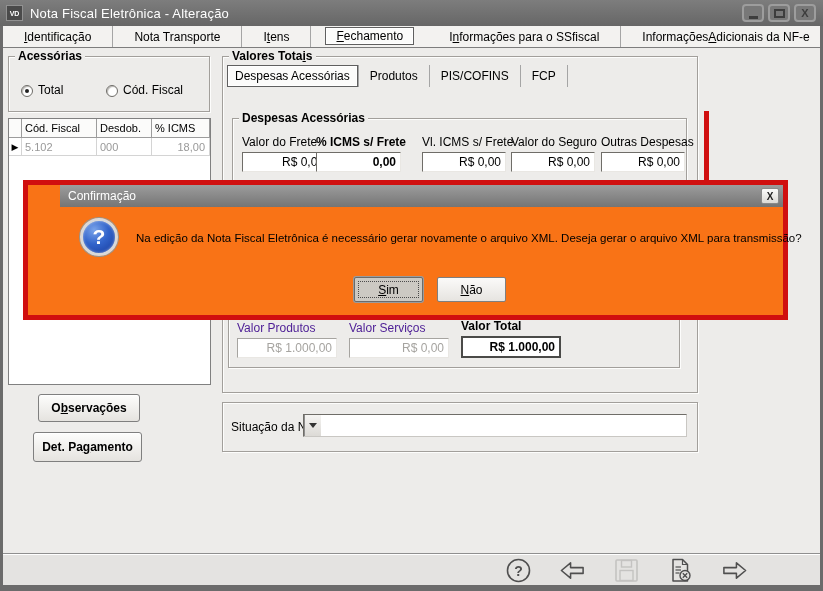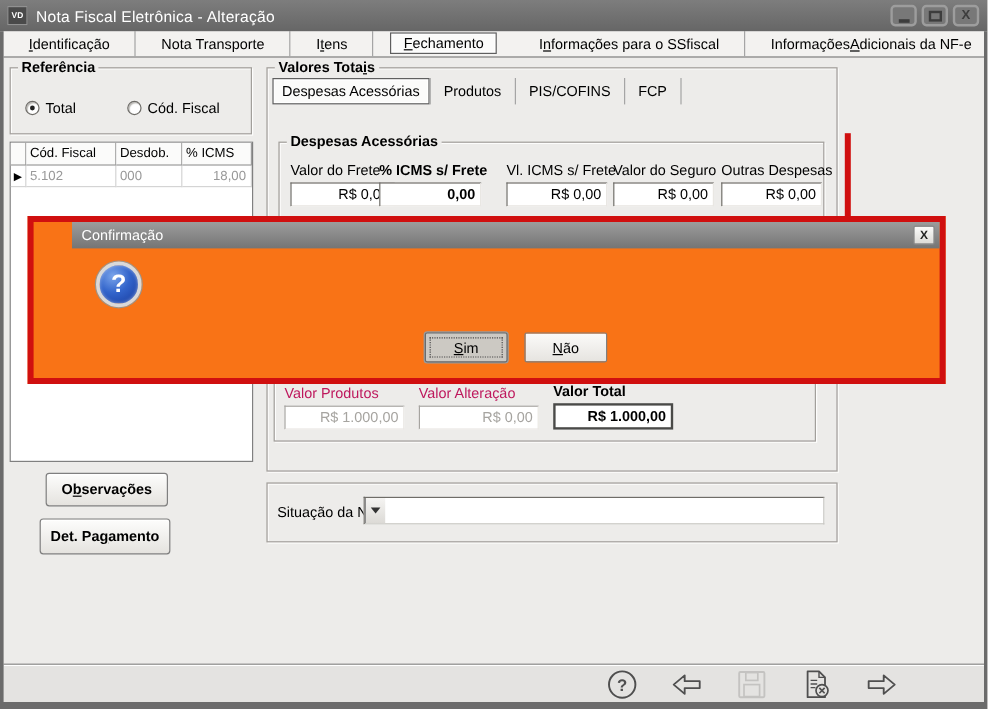--- a/index.html
+++ b/index.html
@@ -31,21 +31,21 @@
   .frame-left  { position:absolute; left:0; top:26px; width:3px; height:559px; background:#6b6b6b; z-index:15;}
   .frame-right { position:absolute; right:0; top:26px; width:3px; height:559px; background:#6b6b6b; z-index:15;}
   .frame-bottom{ position:absolute; left:0; top:585px; width:823px; height:6px; background:#6b6b6b; z-index:15;}
 
   
   .gb { position:absolute; border:1px solid #a29f9b; box-shadow:1px 1px 0 #fdfdfc inset, 1px 1px 0 #fdfdfc;}
   .gb-title { position:absolute; top:-8px; left:6px; background:#edecea; padding:0 3px;
     font-weight:bold; font-size:12px; white-space:nowrap;}
 
   
-  .radio-row { position:absolute; display:flex; align-items:center; font-size:12px; white-space:nowrap;}
+  .radio-row { position:absolute; display:flex; align-items:flex-end; font-size:12px; white-space:nowrap;}
   .radio { width:12px; height:12px; border:1px solid #6e6c68; border-radius:50%; background:#fff;
     margin-right:5px; position:relative; box-shadow:inset 1px 1px 1px #b9b7b3;}
   .radio.sel::after { content:""; position:absolute; left:3px; top:3px; width:4px; height:4px;
     border-radius:50%; background:#222;}
 
   
   .grid { position:absolute; left:8px; top:118px; width:203px; height:267px; background:#fff;
     border:1px solid #808080; font-size:11px;}
   .grid-row { display:grid; grid-template-columns:13px 75px 55px 1fr;}
   .gh { height:19px; display:flex; align-items:center; padding-left:3px; background:#fbfbfa;
@@ -65,21 +65,21 @@
   .subtab { padding:0 11px; white-space:nowrap;}
   .subtab.active { border:1px solid #5f5f5f; background:#fbfbfa; box-shadow:inset 0 0 0 1px #fff;
     padding:3px 7px; margin-right:0;}
   .vsep { width:1px; height:22px; background:#a5a5a5; }
 
   
   .fld { position:absolute; font-size:12px;}
   .fld .flabel { display:block; margin-bottom:3px; white-space:nowrap; color:#000;}
   .fld .fbox { height:20px; background:#fff; border:1px solid; border-color:#6f6d68 #e9e7e3 #e9e7e3 #6f6d68;
     display:flex; align-items:center; justify-content:flex-end; padding:0 4px; color:#000; white-space:nowrap;}
-  .fld.disabled .flabel { color:#be185d;}
+  .fld.disabled .flabel { color:#4c1d95;}
   .fld.disabled .fbox { color:#a6a4a0; border-color:#a6a4a0 #e9e7e3 #e9e7e3 #a6a4a0;}
   .fld.total .flabel { font-weight:bold; font-size:12px;}
   .fld.total .fbox { font-weight:bold; border:2px solid #4a4a48; height:22px;}
 
   
   .combo { position:absolute; background:#fff; border:1px solid; border-color:#6f6d68 #c9c7c3 #c9c7c3 #6f6d68;
     display:flex; align-items:stretch; font-size:12px;}
   .combo-text { flex:1; display:flex; align-items:center; padding-left:4px; white-space:nowrap; overflow:hidden;}
   .combo-btn { width:17px; background:linear-gradient(#f5f4f2,#dcdad6); border-left:1px solid #8d8d8d;
     display:flex; align-items:center; justify-content:center;}
@@ -141,21 +141,21 @@
     <div class="tab active"><u>F</u>echamento</div>
     <div class="tab">I<u>n</u>formações para o SSfiscal</div>
     <div class="tab">Informações <u>A</u>dicionais da NF-e</div>
   </div>
 
   <div class="frame-left"></div>
   <div class="frame-right"></div>
   <div class="frame-bottom"></div>
 
   <div class="gb" style="left:8px; top:56px; width:202px; height:56px;">
-    <span class="gb-title">Referência</span>
+    <span class="gb-title">Acessórias</span>
     <div class="radio-row" style="left:12px; top:26px;">
       <span class="radio sel"></span>
       <span>Total</span>
     </div>
     <div class="radio-row" style="left:97px; top:26px;">
       <span class="radio"></span>
       <span>Cód. Fiscal</span>
     </div>
   </div>
 
@@ -214,21 +214,21 @@
       <div class="fbox">R$ 0,00</div>
     </div>
   </div>
 
   <div class="gb" style="left:228px; top:250px; width:452px; height:118px;">
     <div class="fld disabled" style="left:8px; top:70px; width:100px;">
       <span class="flabel">Valor Produtos</span>
       <div class="fbox">R$ 1.000,00</div>
     </div>
     <div class="fld disabled" style="left:120px; top:70px; width:100px;">
-      <span class="flabel">Valor Alteração</span>
+      <span class="flabel">Valor Serviços</span>
       <div class="fbox">R$ 0,00</div>
     </div>
     <div class="fld total" style="left:232px; top:68px; width:100px;">
       <span class="flabel">Valor Total</span>
       <div class="fbox">R$ 1.000,00</div>
     </div>
   </div>
 
   <div class="gb" style="left:222px; top:402px; width:476px; height:50px;">
     <span style="position:absolute; left:8px; top:17px; font-size:12px; white-space:nowrap;">Situação da NF:</span>
@@ -243,20 +243,21 @@
 
   <div class="modal">
     <div class="mtitle">
       <span>Confirmação</span>
       <div class="mclose">
         <span>X</span>
       </div>
     </div>
     <div class="mbody">
       <div class="qicon">?</div>
+      <div class="mmsg">Na edição da Nota Fiscal Eletrônica é necessário gerar novamente o arquivo XML. Deseja gerar o arquivo XML para transmissão?</div>
       <div class="mbtn yes"><u>S</u>im</div>
       <div class="mbtn no"><u>N</u>ão</div>
     </div>
   </div>
 
   <div class="toolbar">
     <div class="tool-icons">
       <div class="ticon">
         <svg width="27" height="27" viewBox="0 0 27 27">
           <circle cx="13.5" cy="13.5" r="11" fill="none" stroke="#4f4f4f" stroke-width="1.6"></circle>

